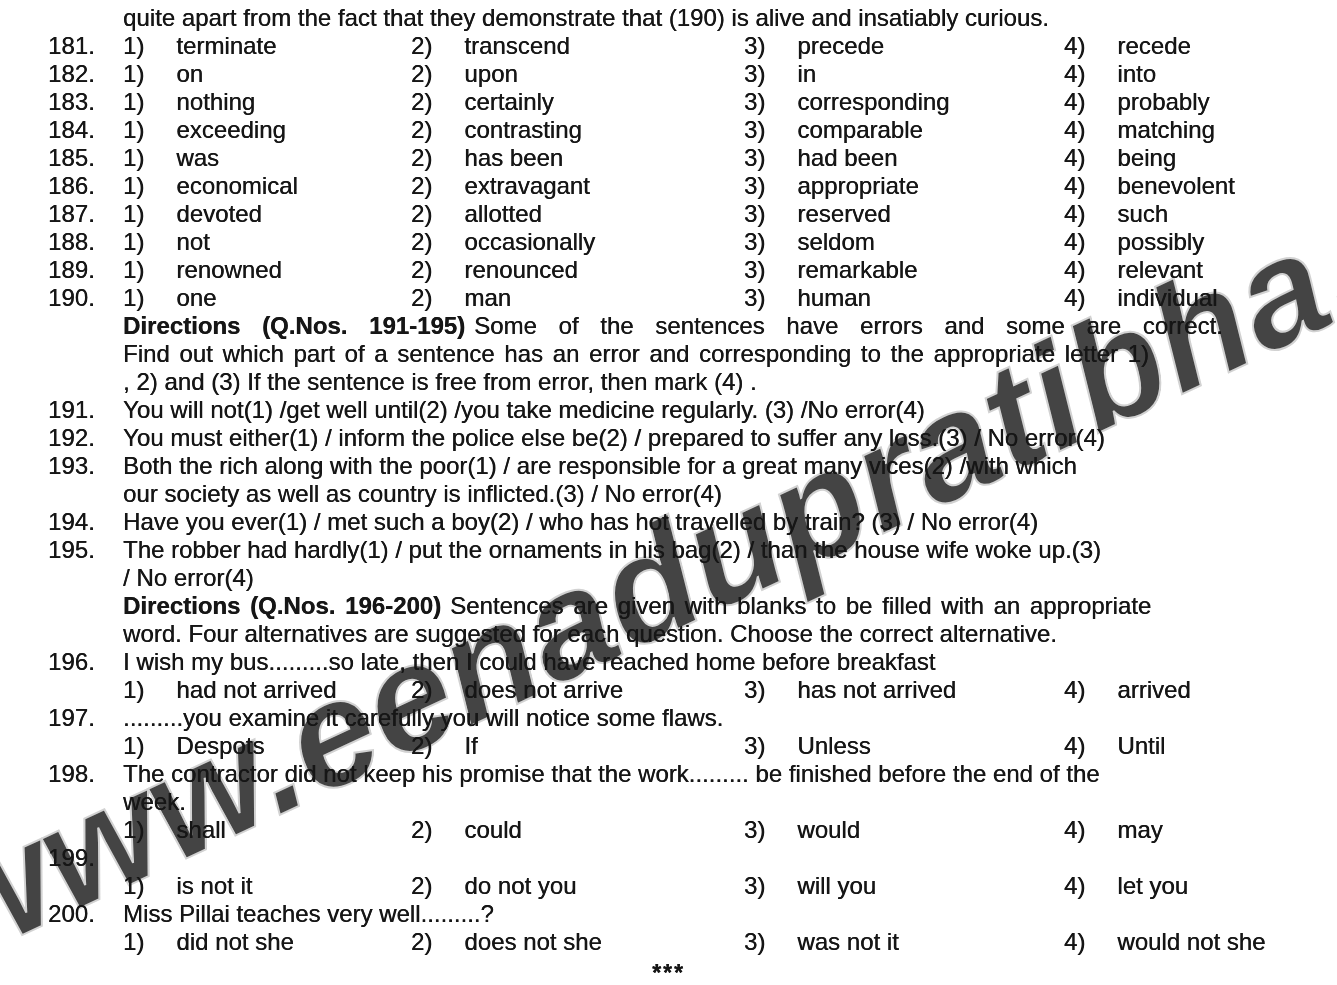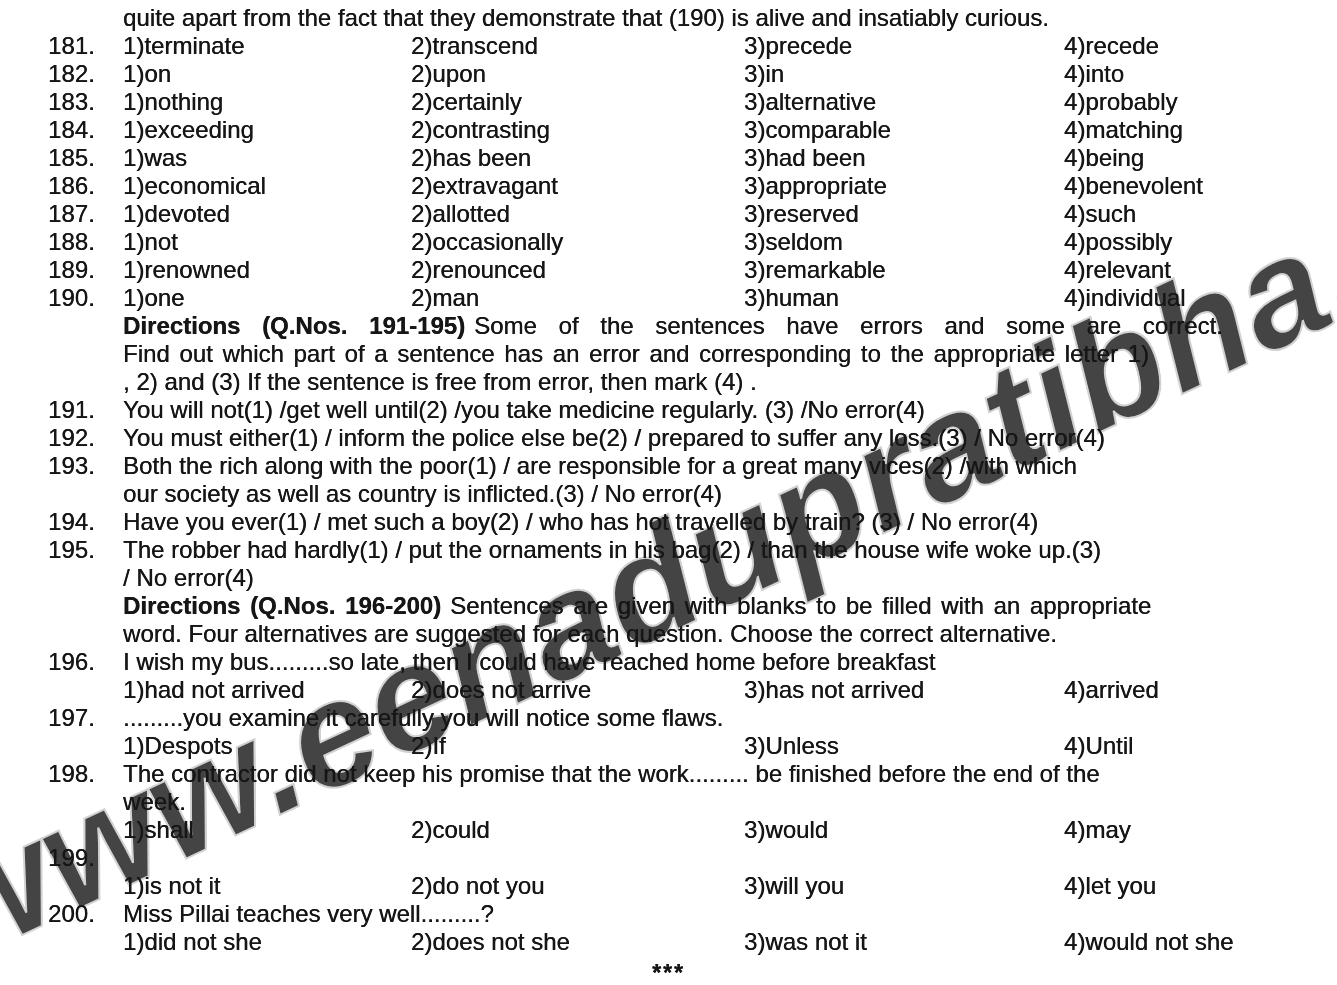--- a/index.html
+++ b/index.html
@@ -14,21 +14,21 @@
     text-shadow:0.35px 0 0 #161616;
   }
   .content{position:absolute;left:0;top:4px;width:100%;z-index:2;padding-left:16px;}
   .ln{position:relative;height:28px;line-height:28px;white-space:nowrap;}
   .c-no{position:absolute;left:32px;top:0;}
   .c-q{position:absolute;left:107px;top:0;white-space:nowrap;}
   .c1{position:absolute;left:107px;top:0;white-space:nowrap;}
   .c2{position:absolute;left:395px;top:0;white-space:nowrap;}
   .c3{position:absolute;left:728px;top:0;white-space:nowrap;}
   .c4{position:absolute;left:1048px;top:0;white-space:nowrap;}
-  .val{margin-left:0;}
+  .val{margin-left:32px;}
   .dir-b{font-weight:700;}
   .dir-rest{margin-left:9px;}
   .ws-wide{word-spacing:15px;}
   .ws-med{word-spacing:3px;}
   .footer{
     position:absolute;left:0;top:960px;width:1337px;
     text-align:center;font-size:23px;letter-spacing:2px;
     font-weight:700;
   }
   .watermark{
@@ -74,21 +74,21 @@
       <span class="c-no">182.</span>
       <span class="c1"><span>1)</span><span class="val">on</span></span>
       <span class="c2"><span>2)</span><span class="val">upon</span></span>
       <span class="c3"><span>3)</span><span class="val">in</span></span>
       <span class="c4"><span>4)</span><span class="val">into</span></span>
     </div>
     <div class="ln">
       <span class="c-no">183.</span>
       <span class="c1"><span>1)</span><span class="val">nothing</span></span>
       <span class="c2"><span>2)</span><span class="val">certainly</span></span>
-      <span class="c3"><span>3)</span><span class="val">alternative</span></span>
+      <span class="c3"><span>3)</span><span class="val">corresponding</span></span>
       <span class="c4"><span>4)</span><span class="val">probably</span></span>
     </div>
     <div class="ln">
       <span class="c-no">184.</span>
       <span class="c1"><span>1)</span><span class="val">exceeding</span></span>
       <span class="c2"><span>2)</span><span class="val">contrasting</span></span>
       <span class="c3"><span>3)</span><span class="val">comparable</span></span>
       <span class="c4"><span>4)</span><span class="val">matching</span></span>
     </div>
     <div class="ln">

